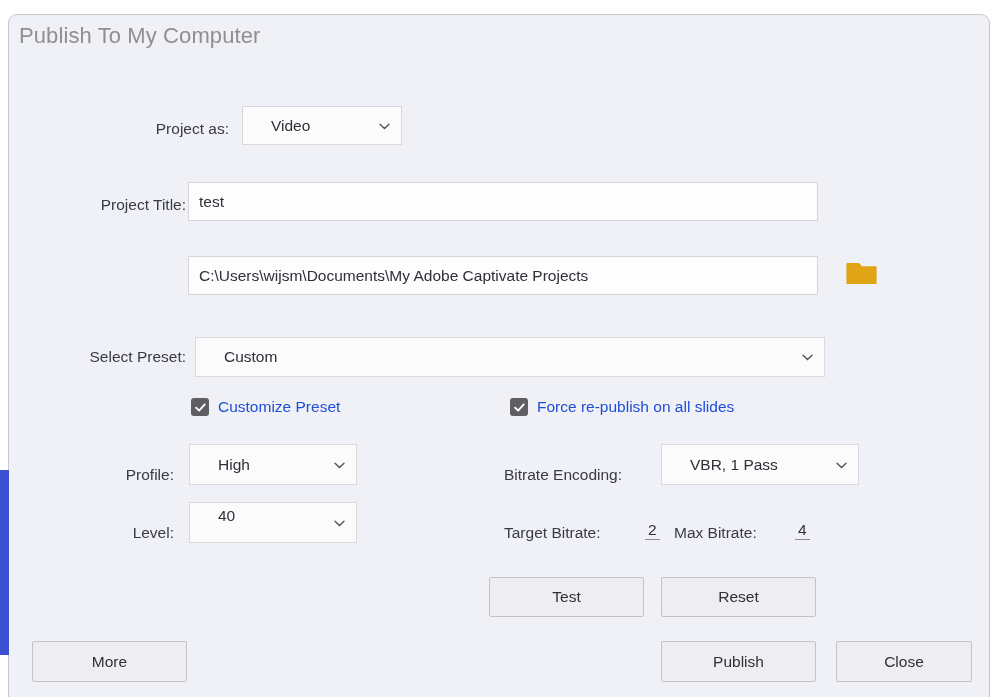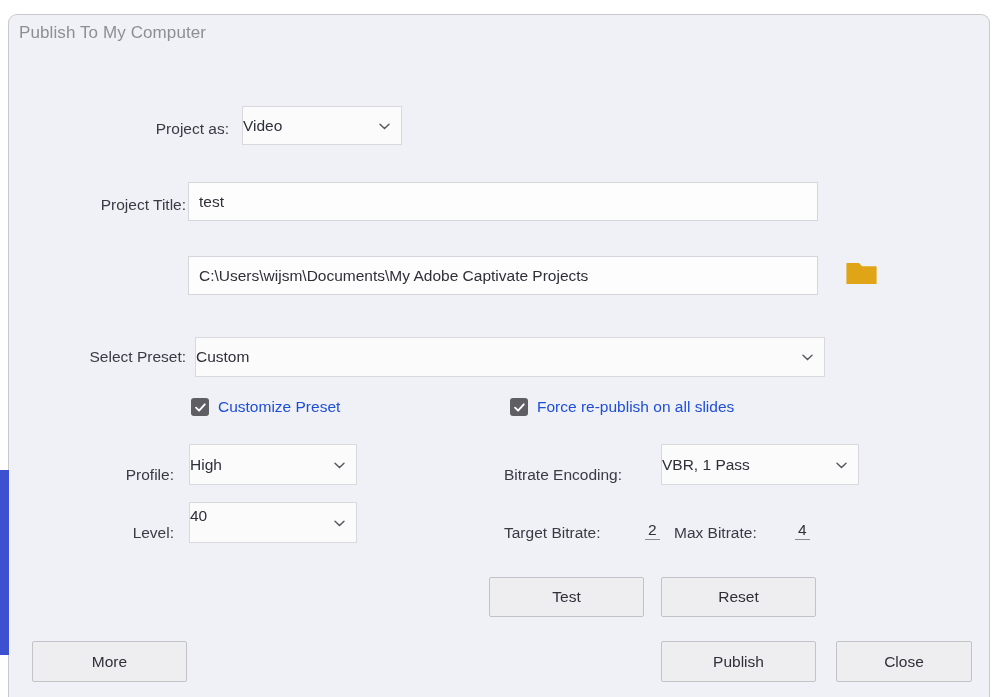--- a/index.html
+++ b/index.html
@@ -39,21 +39,21 @@
     height: 185px;
     background: #3b51cf;
     z-index: 5;
   }
 
   
   #title {
     position: absolute;
     left: 10px;
     top: 8px;
-    font-size: 17px;
+    font-size: 22px;
     color: #8e8e93;
     letter-spacing: 0.1px;
     white-space: nowrap;
   }
 
   
   .lbl {
     position: absolute;
     font-size: 15.5px;
     color: #3a3a44;
@@ -83,21 +83,21 @@
 
   .combo {
     position: absolute;
     background: #fbfbfc;
     border: 1px solid #d8d8dd;
     box-sizing: border-box;
     font-size: 15.5px;
     color: #2f2f38;
     display: flex;
     align-items: center;
-    padding-left: 0;
+    padding-left: 28px;
     white-space: nowrap;
   }
   .combo.top-align {
     align-items: flex-start;
     padding-top: 4px;
   }
   .chev {
     position: absolute;
     right: 11px;
     top: 50%;

